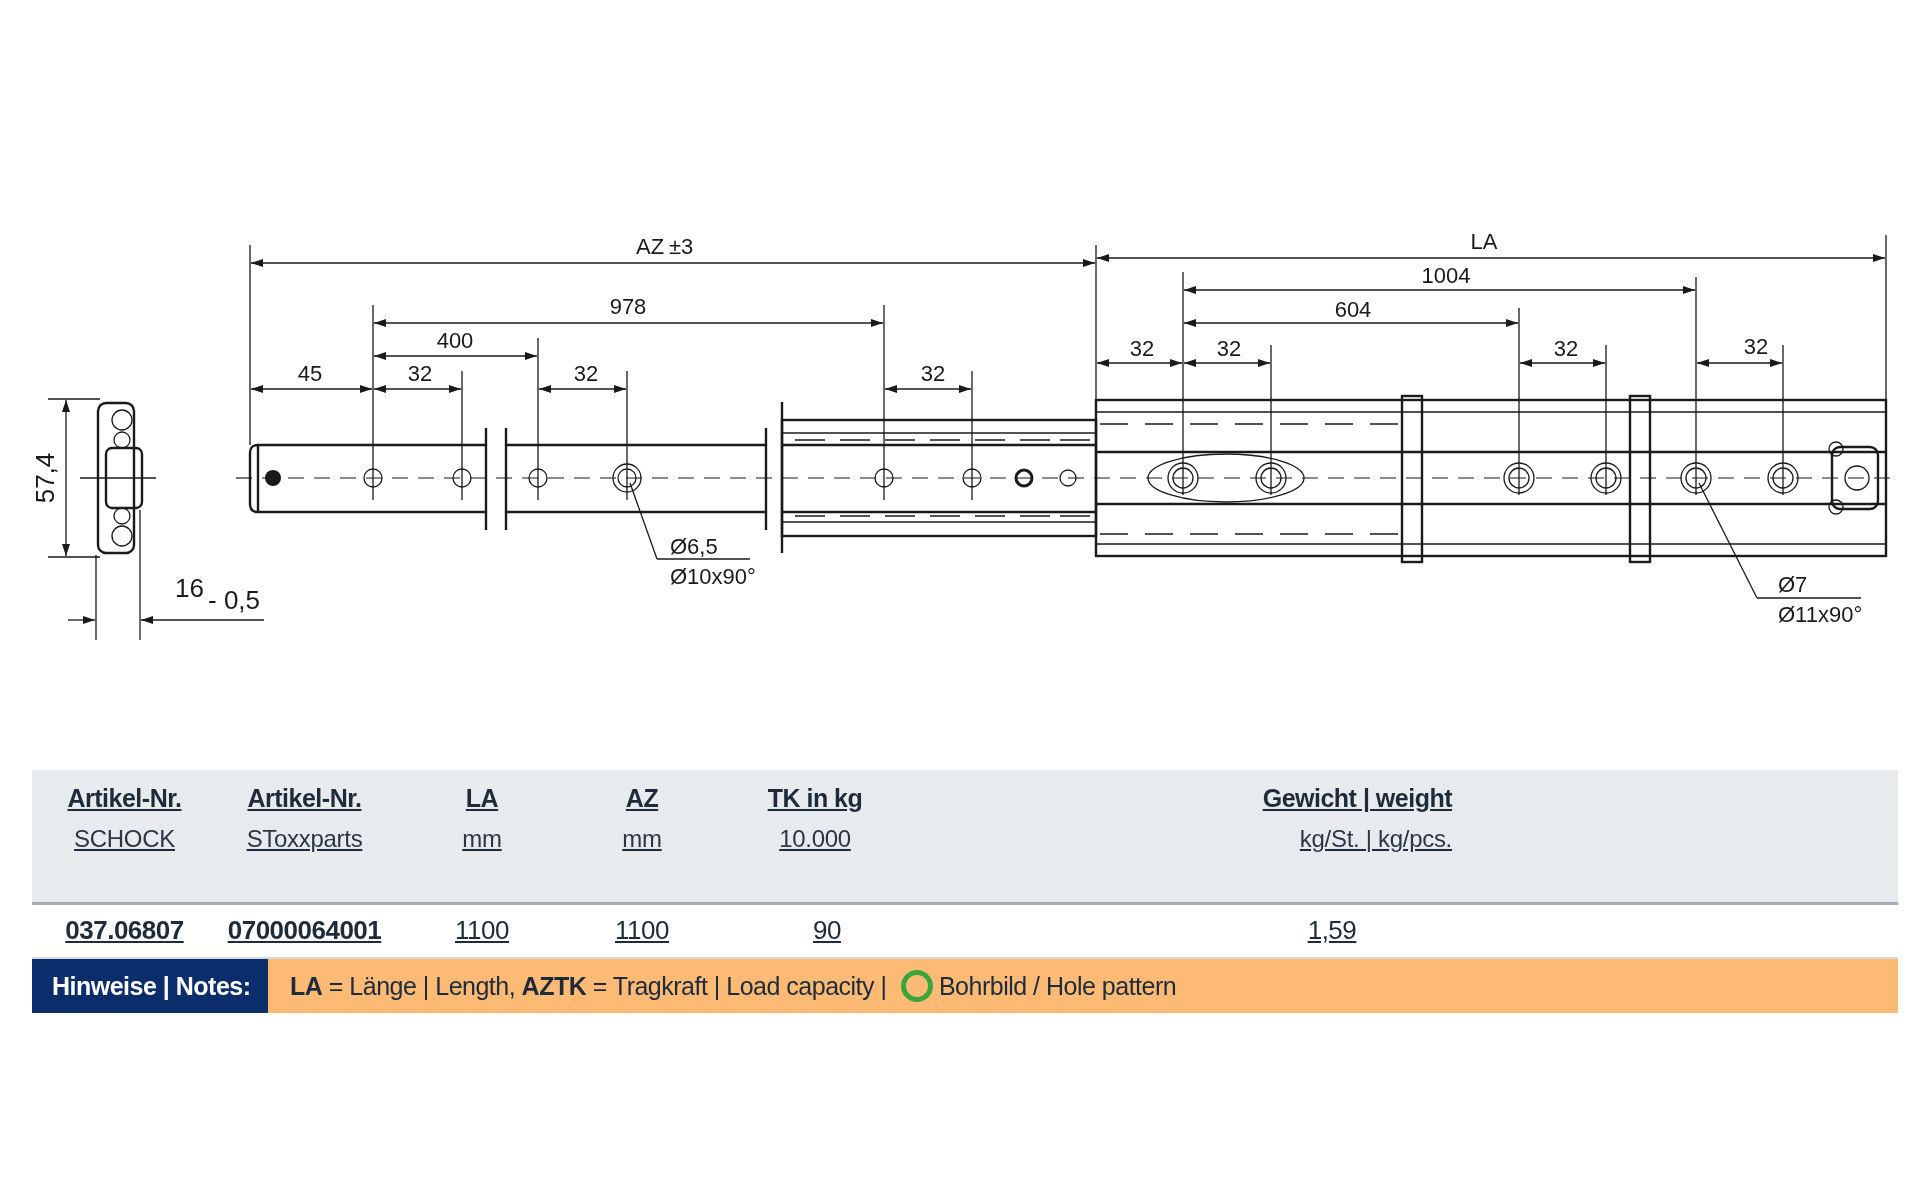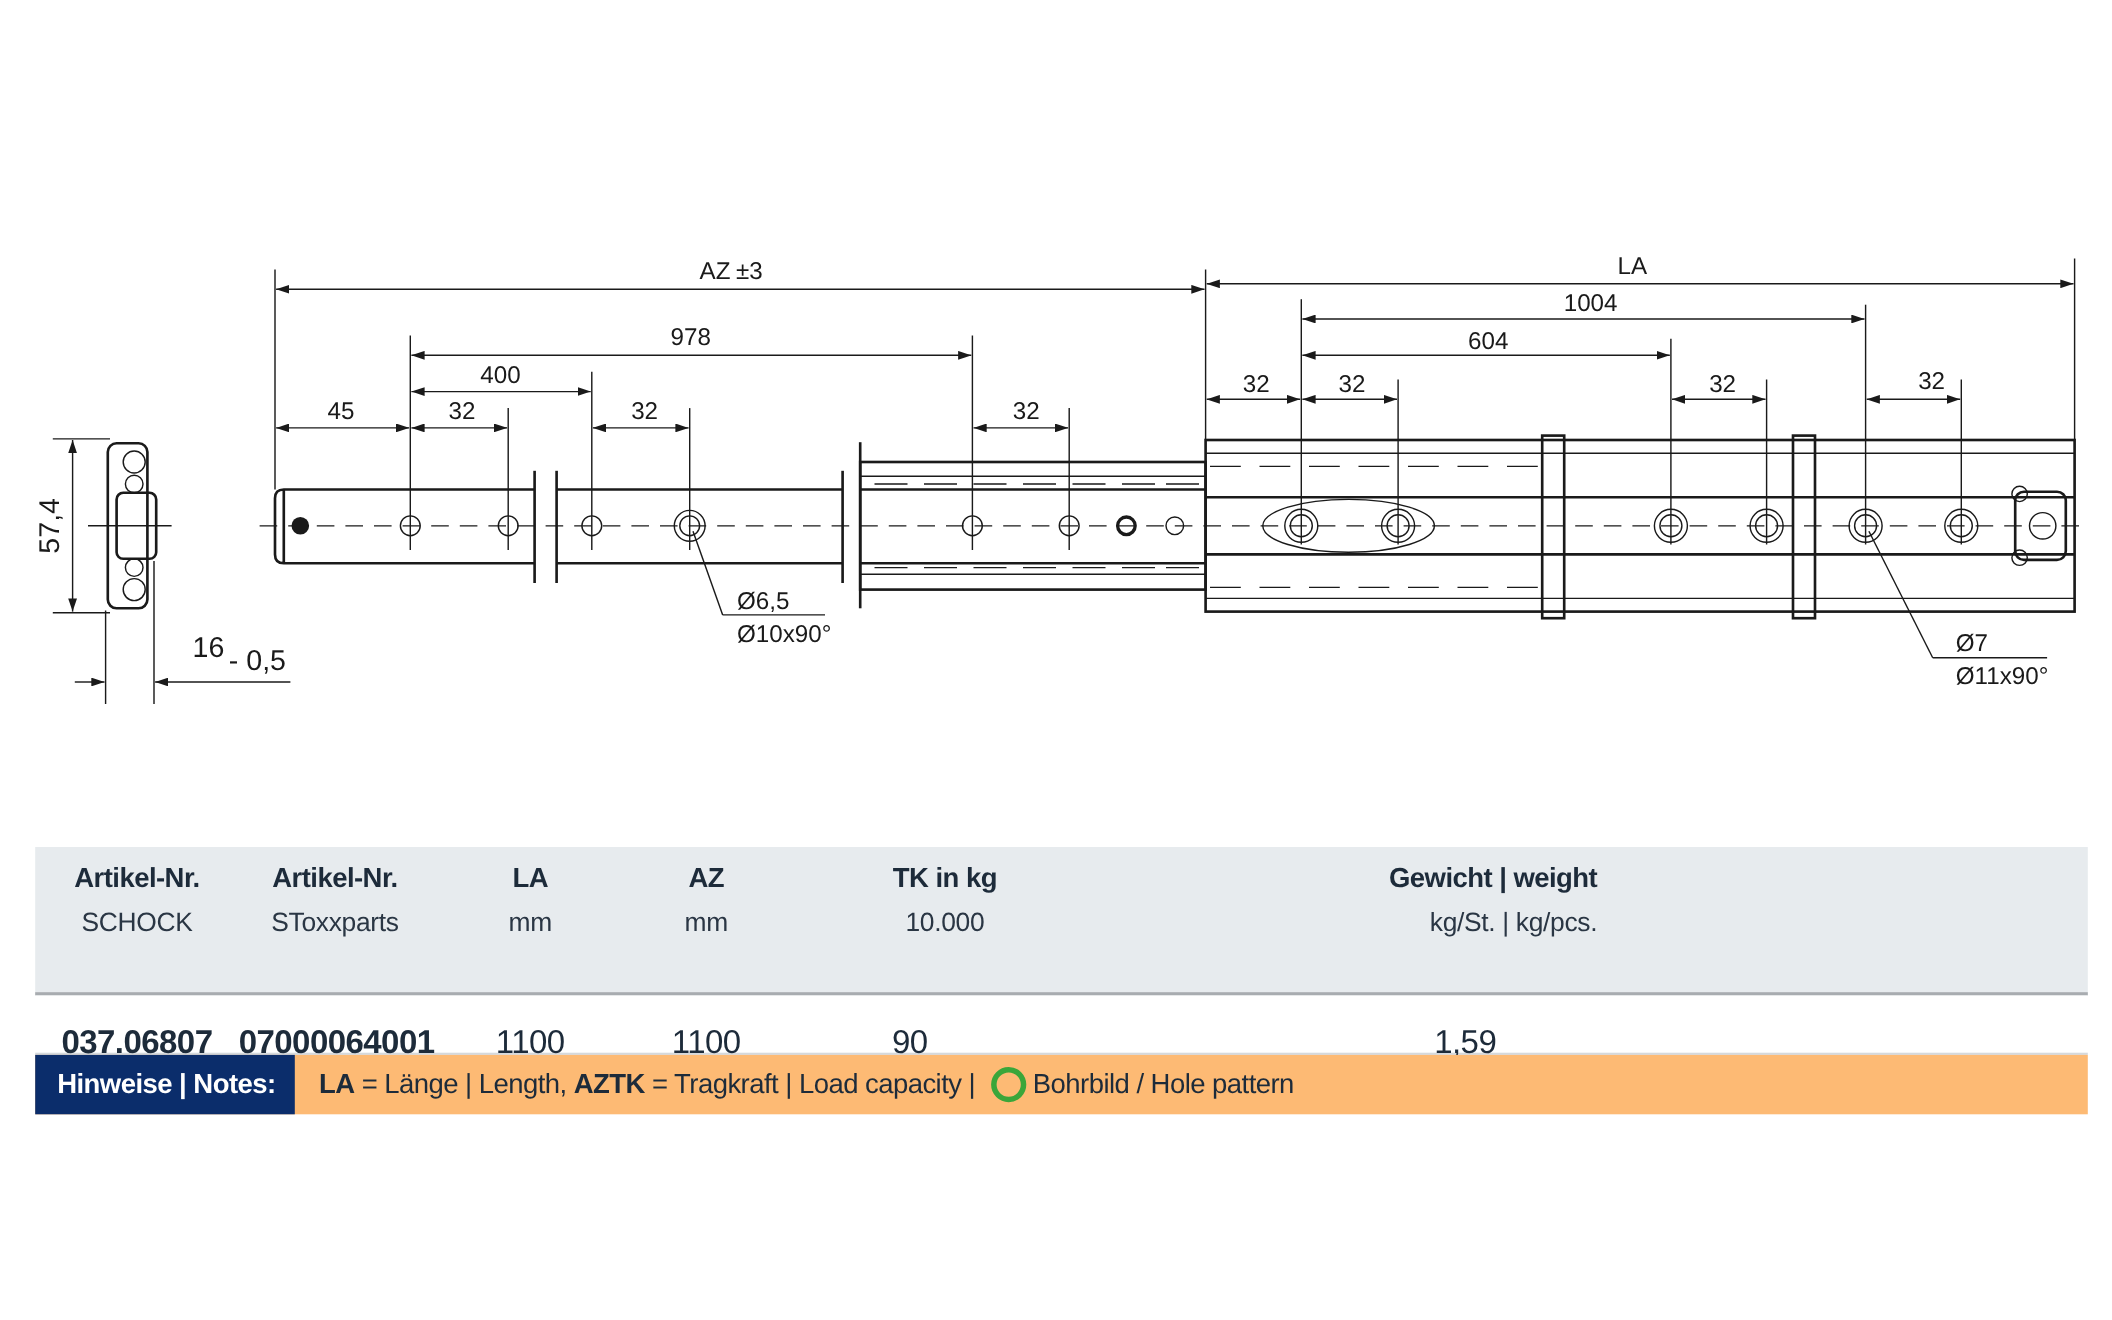--- a/index.html
+++ b/index.html
@@ -8,25 +8,25 @@
   #drawing { position:absolute; left:0; top:0; width:1920px; height:700px; }
   #drawing text { font-family:"Liberation Sans", sans-serif; fill:#1a1a1a; }
   .dim text { font-size:22px; }
   .ln  { stroke:#1a1a1a; stroke-width:1.3; fill:none; }
   .thk { stroke:#1a1a1a; stroke-width:2.4; fill:none; }
   .cl  { stroke:#1a1a1a; stroke-width:1.2; stroke-dasharray:16 10; fill:none; }
   .arrow { fill:#1a1a1a; }
 
   #table { position:absolute; left:32px; top:770px; width:1866px; }
   .hdr { background:#e7ebee; height:132px; position:relative; border-bottom:3px solid #a8acb0; }
-  .cell { position:absolute; text-align:center; }
+  .cell { position:absolute; text-align:center;text-decoration:underline; }
   .hcell .t { font-weight:bold; font-size:25px; color:#1d2b3a; letter-spacing:-0.5px; }
   .hcell .s { font-size:24px; color:#2a3644; margin-top:12px; letter-spacing:-0.3px; }
   .row { height:52px; position:relative; background:#fff; border-bottom:2px solid #d5d9dc; }
-  .row .cell { top:26px; font-size:30px; color:#1d2b3a; letter-spacing:-0.5px; }
+  .row .cell { top:10px; font-size:26px; color:#1d2b3a; letter-spacing:-0.5px; }
   .row .b { font-weight:bold; }
   .notes { height:54px; position:relative; background:#fdba74; display:flex; align-items:center; }
   .notes-label { background:#0b2d6b; color:#fff; font-weight:bold; font-size:25px; height:54px;
                  line-height:54px; padding:0 16px 0 20px; letter-spacing:-0.5px; width:236px; box-sizing:border-box; }
   .notes-text { font-size:25px; color:#1d2b3a; padding-left:22px; letter-spacing:-0.5px; display:flex; align-items:center; white-space:pre; }
   .notes-text b { font-weight:bold; }
   .ring { display:inline-block; width:22px; height:22px; border:5px solid #3aa63a; border-radius:50%; margin:0 6px 0 8px; }
 </style>
 </head>
 <body>
@@ -199,21 +199,21 @@
       <div class="s">SToxxparts</div>
     </div>
     <div class="cell hcell" style="left:395px;width:110px;top:14px;">
       <div class="t">LA</div>
       <div class="s">mm</div>
     </div>
     <div class="cell hcell" style="left:555px;width:110px;top:14px;">
       <div class="t">AZ</div>
       <div class="s">mm</div>
     </div>
-    <div class="cell hcell" style="left:752px;width:150px;top:14px;">
+    <div class="cell hcell" style="left:708px;width:150px;top:14px;">
       <div class="t">TK in kg</div>
       <div class="s">10.000</div>
     </div>
     <div class="cell hcell" style="left:1180px;width:240px;top:14px;text-align:right;">
       <div class="t">Gewicht | weight</div>
       <div class="s">kg/St. | kg/pcs.</div>
     </div>
   </div>
 
   <div class="row">

